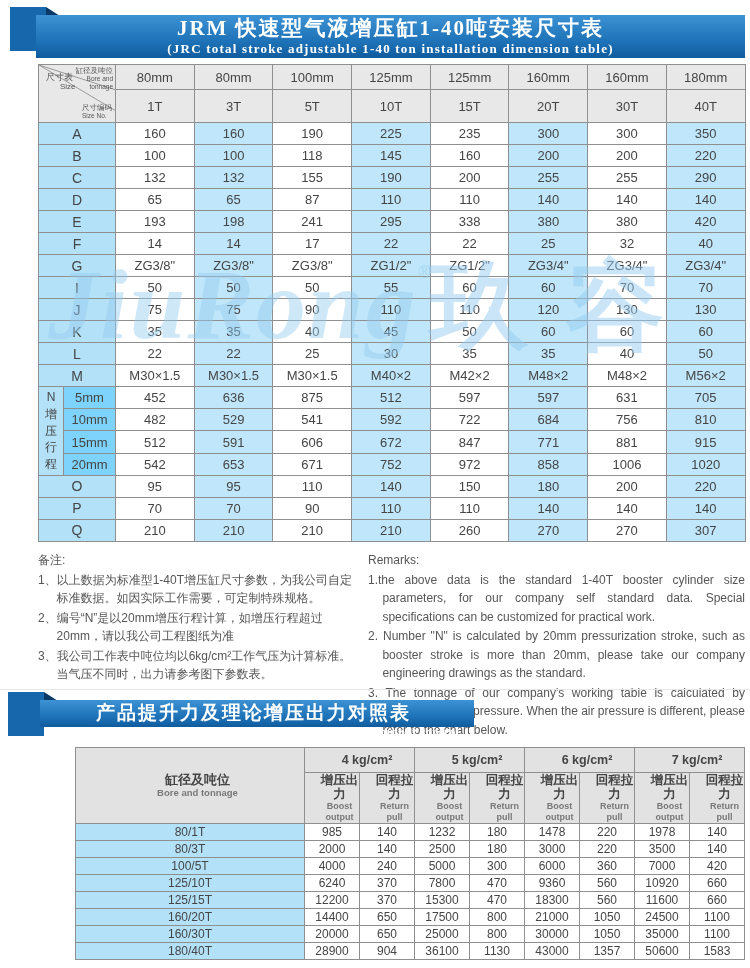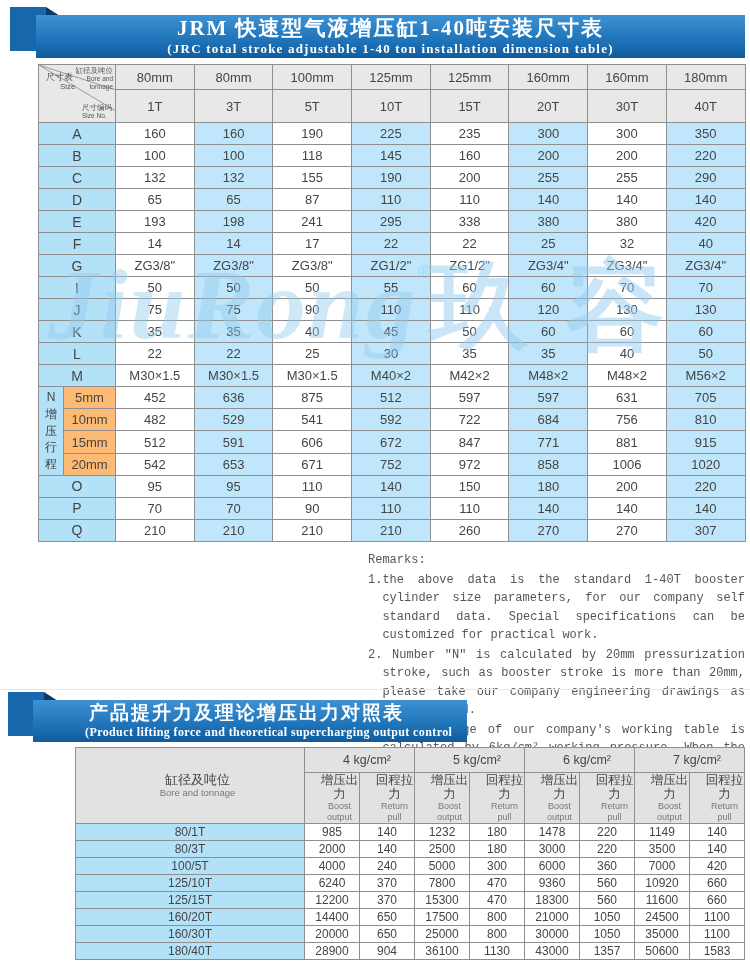--- a/index.html
+++ b/index.html
@@ -11,62 +11,62 @@
   .sq1{left:10px;top:7px;width:36px;height:44px;}
   .sq2{left:8px;top:692px;width:36px;height:44px;}
   .notch{position:absolute;width:0;height:0;border-style:solid;}
   .n1{left:46px;top:7px;border-width:9px 0 0 14px;border-color:transparent transparent transparent #093966;}
   .n2{left:44px;top:692px;border-width:9px 0 0 14px;border-color:transparent transparent transparent #093966;}
   .banner{position:absolute;background:linear-gradient(180deg,#3d92d4 0%,#2176bb 55%,#0f5c9e 100%);
           color:#fff;font-family:"Liberation Serif",serif;font-weight:bold;}
   .banner1{left:36px;top:15px;width:709px;height:43px;text-align:center;}
   .banner1 .cn{font-size:21px;letter-spacing:2px;line-height:25px;padding-top:1px;}
   .banner1 .en{font-size:13px;letter-spacing:1.2px;line-height:16px;}
-  .banner2{left:33px;top:700px;width:434px;height:42px;text-align:left;padding-left:56px;box-sizing:border-box;}
+  .banner2{left:40px;top:700px;width:434px;height:27px;text-align:left;padding-left:56px;box-sizing:border-box;}
   .banner2 .cn{font-size:19px;letter-spacing:2px;line-height:24px;padding-top:1px;}
   .banner2 .en{font-size:12px;letter-spacing:0.4px;line-height:15px;margin-left:-4px;}
 
   .rule{position:absolute;left:0;top:689px;width:750px;height:1px;background:#e7e7e7;}
 
   
   .t1{position:absolute;left:38px;top:64px;width:707px;border-collapse:collapse;table-layout:fixed;}
   .t1 th,.t1 td{border:1px solid #8f8f8f;text-align:center;vertical-align:middle;
                 font-size:13px;color:#454545;padding:0;}
   .t1 thead th{background:#e8e8e8;font-weight:normal;}
   .t1 .bore-h{height:25px;font-size:14px;}
   .t1 .ton-h{height:33px;font-size:13px;}
   .t1 tbody tr{height:22px;}
   .t1 .lbl{background:#b3e1f8;font-size:14px;}
-  .t1 .sublbl{background:#fdba74;font-size:13px;}
+  .t1 .sublbl{background:#7dd3fc;font-size:13px;}
   .t1 .nlbl{background:#b3e1f8;font-size:12px;line-height:16.8px;padding:2px 0;}
   .t1 td.c-blue{background:#bfe6fa;}
   .t1 td.c-white{background:#fff;}
 
   
   .corner{position:relative;width:77px;height:46px;background:#e8e8e8;padding:0;}
   .corner svg{position:absolute;left:0;top:0;}
   .corner .c-size{position:absolute;left:7px;top:8px;font-size:9px;color:#555;text-align:left;line-height:9px;}
   .corner .c-size .c-sub{display:block;padding-left:14px;font-size:8px;}
   .corner .c-bore{position:absolute;right:2px;top:2px;font-size:7.5px;color:#555;text-align:right;line-height:8px;}
   .corner .c-bore .c-sub{display:block;font-size:6.5px;}
   .corner .c-code{position:absolute;left:3px;bottom:2px;font-size:7.5px;color:#555;text-align:left;line-height:8px;margin-left:40px;}
   .corner .c-code .c-sub{display:block;font-size:6.5px;}
 
   
   .notes{position:absolute;top:551px;font-size:12px;color:#565656;line-height:18.5px;}
   .notes-cn{left:38px;width:322px;}
-  .notes-en{left:368px;width:377px;text-align:justify;font-family:Liberation Mono, monospace;}
+  .notes-en{left:368px;width:377px;text-align:justify;}
   .note-h{margin-bottom:1px;}
   .note-item{padding-left:1.55em;text-indent:-1.55em;margin-bottom:1px;}
   .notes-en .note-item{padding-left:1.2em;text-indent:-1.2em;}
 
   
   .t2{position:absolute;left:75px;top:747px;width:669px;border-collapse:collapse;table-layout:fixed;}
   .t2 th,.t2 td{border:1px solid #8f8f8f;text-align:center;vertical-align:middle;padding:0;color:#454545;}
-  .t2 thead th{background:#e2e2e2;font-weight:normal;padding-left:15px;}
+  .t2 thead th{background:#e2e2e2;font-weight:bold;padding-left:15px;}
   .t2 .p-h{height:25px;font-size:12.5px;}
   .t2 .s-h{height:43px;font-size:12.5px;line-height:14px;}
   .t2 .s-h .en{font-size:9px;color:#787878;line-height:11px;}
   .t2 .t2corner{font-size:13px;line-height:15px;}
   .t2 .t2corner .en{font-size:9.5px;color:#787878;line-height:12px;}
   .t2 tbody tr{height:17px;}
   .t2 tbody td{font-size:12px;}
   .t2 .lbl2{background:#b3e1f8;font-size:12px;}
   .t2 tbody td.val{background:#fff;}
 
@@ -347,20 +347,26 @@
           <td class="c-blue">270</td>
           <td class="c-white">270</td>
           <td class="c-blue">307</td>
         </tr>
       </tbody>
   </table>
 
   <div class="wm wm-logo"><span>JiuRong</span><sup>®</sup></div>
   <div class="wm wm-cn">玖容</div>
 
+  <div class="notes notes-cn">
+    <div class="note-h">备注:</div>
+    <div class="note-item">1、以上数据为标准型1-40T增压缸尺寸参数，为我公司自定标准数据。如因实际工作需要，可定制特殊规格。</div>
+    <div class="note-item">2、编号“N”是以20mm增压行程计算，如增压行程超过20mm，请以我公司工程图纸为准</div>
+    <div class="note-item">3、我公司工作表中吨位均以6kg/cm²工作气压为计算标准。当气压不同时，出力请参考图下参数表。</div>
+  </div>
   <div class="notes notes-en">
     <div class="note-h">Remarks:</div>
     <div class="note-item">1.the above data is the standard 1-40T booster cylinder size parameters, for our company self standard data. Special specifications can be customized for practical work.</div>
     <div class="note-item">2. Number "N" is calculated by 20mm pressurization stroke, such as booster stroke is more than 20mm, please take our company engineering drawings as the standard.</div>
     <div class="note-item">3. The tonnage of our company's working table is calculated by 6kg/cm² working pressure. When the air pressure is different, please refer to the chart below.</div>
   </div>
 
   <div class="rule"></div>
 
   <div class="ribbon-square sq2"></div>
@@ -423,21 +429,21 @@
     </thead>
     <tbody id="t2-body">
         <tr>
           <td class="lbl2">80/1T</td>
           <td class="val">985</td>
           <td class="val">140</td>
           <td class="val">1232</td>
           <td class="val">180</td>
           <td class="val">1478</td>
           <td class="val">220</td>
-          <td class="val">1149</td>
+          <td class="val">1978</td>
           <td class="val">140</td>
         </tr>
         <tr>
           <td class="lbl2">80/3T</td>
           <td class="val">2000</td>
           <td class="val">140</td>
           <td class="val">2500</td>
           <td class="val">180</td>
           <td class="val">3000</td>
           <td class="val">220</td>

